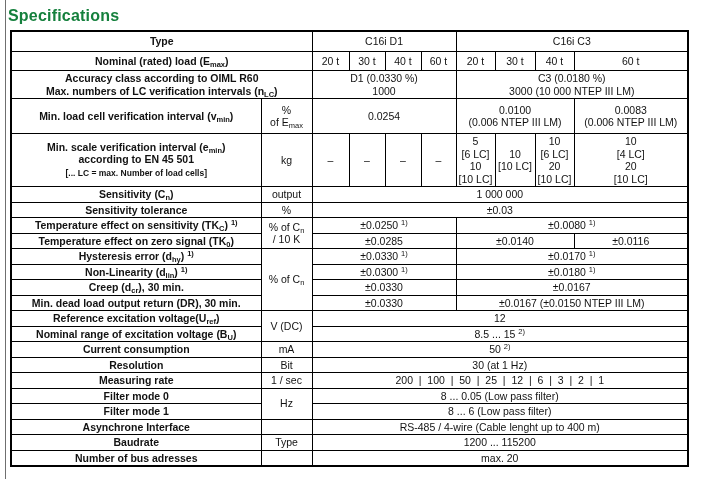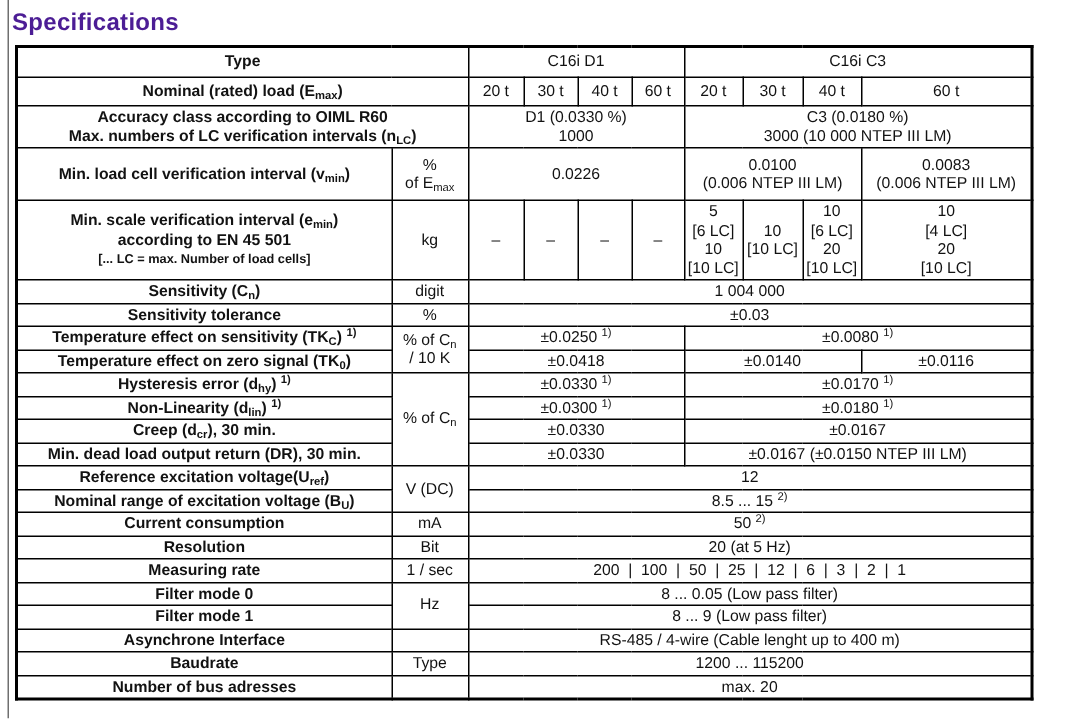--- a/index.html
+++ b/index.html
@@ -2,21 +2,21 @@
 <html><head>
 <meta charset="utf-8">
 <style>
   html,body{margin:0;padding:0;}
   body{
     width:719px;height:479px;background:#ffffff;position:relative;
     font-family:"Liberation Sans", sans-serif;color:#121212;overflow:hidden;
   }
   .page-edge{position:absolute;left:5px;top:0;width:1px;height:479px;background:#6f6f6f;}
   .title{
-    font-size:16px;font-weight:bold;margin:7px 0 5px 8px;letter-spacing:.2px;color:#4c1d95;
+    font-size:16px;font-weight:bold;margin:7px 0 5px 8px;letter-spacing:.2px;color:#15803d;
   }
   table.spec{
     border-collapse:collapse;table-layout:fixed;margin-left:10px;width:542px;
     border:2px solid #000;
   }
   table.spec td{
     border:1px solid #000;font-size:10.5px;line-height:12.5px;text-align:center;
     vertical-align:middle;padding:1px 2px;color:#121212;word-wrap:break-word;
   }
   td.lbl{text-align:left;font-weight:bold;padding-left:8px;padding-right:4px;}
@@ -67,55 +67,55 @@
         <td>60 t</td>
       </tr>
       <tr>
         <td colspan="2" class="lbl">Accuracy class according to OIML R60<br>Max. numbers of LC verification intervals (n<sub>LC</sub>)</td>
         <td colspan="4">D1 (0.0330 %)<br>1000</td>
         <td colspan="4">C3 (0.0180 %)<br>3000 (10 000 NTEP III LM)</td>
       </tr>
       <tr class="r-vmin">
         <td class="lbl">Min. load cell verification interval (v<sub>min</sub>)</td>
         <td class="unit">%<br>of E<sub>max</sub></td>
-        <td colspan="4">0.0226</td>
+        <td colspan="4">0.0254</td>
         <td colspan="3">0.0100<br>(0.006 NTEP III LM)</td>
         <td>0.0083<br>(0.006 NTEP III LM)</td>
       </tr>
       <tr>
         <td class="lbl">Min. scale verification interval (e<sub>min</sub>)<br>according to EN 45 501<br><span class="small">[... LC = max. Number of load cells]</span></td>
         <td class="unit">kg</td>
         <td>–</td>
         <td>–</td>
         <td>–</td>
         <td>–</td>
         <td>5<br>[6 LC]<br>10<br>[10 LC]</td>
         <td>10<br>[10 LC]</td>
         <td>10<br>[6 LC]<br>20<br>[10 LC]</td>
         <td>10<br>[4 LC]<br>20<br>[10 LC]</td>
       </tr>
       <tr>
         <td class="lbl">Sensitivity (C<sub>n</sub>)</td>
-        <td class="unit">digit</td>
-        <td colspan="8">1 004 000</td>
+        <td class="unit">output</td>
+        <td colspan="8">1 000 000</td>
       </tr>
       <tr>
         <td class="lbl">Sensitivity tolerance</td>
         <td class="unit">%</td>
         <td colspan="8">±0.03</td>
       </tr>
       <tr>
         <td class="lbl">Temperature effect on sensitivity (TK<sub>C</sub>) <sup>1)</sup></td>
         <td rowspan="2" class="unit">% of C<sub>n</sub><br>/ 10 K</td>
         <td colspan="4">±0.0250 <sup>1)</sup></td>
         <td colspan="4">±0.0080 <sup>1)</sup></td>
       </tr>
       <tr>
         <td class="lbl">Temperature effect on zero signal (TK<sub>0</sub>)</td>
-        <td colspan="4">±0.0418</td>
+        <td colspan="4">±0.0285</td>
         <td colspan="3">±0.0140</td>
         <td>±0.0116</td>
       </tr>
       <tr>
         <td class="lbl">Hysteresis error (d<sub>hy</sub>) <sup>1)</sup></td>
         <td rowspan="4" class="unit">% of C<sub>n</sub></td>
         <td colspan="4">±0.0330 <sup>1)</sup></td>
         <td colspan="4">±0.0170 <sup>1)</sup></td>
       </tr>
       <tr>
@@ -143,35 +143,35 @@
         <td colspan="8">8.5 ... 15 <sup>2)</sup></td>
       </tr>
       <tr>
         <td class="lbl">Current consumption</td>
         <td class="unit">mA</td>
         <td colspan="8">50 <sup>2)</sup></td>
       </tr>
       <tr>
         <td class="lbl">Resolution</td>
         <td class="unit">Bit</td>
-        <td colspan="8">20 (at 5 Hz)</td>
+        <td colspan="8">30 (at 1 Hz)</td>
       </tr>
       <tr>
         <td class="lbl">Measuring rate</td>
         <td class="unit">1 / sec</td>
         <td colspan="8">200&nbsp;&nbsp;|&nbsp;&nbsp;100&nbsp;&nbsp;|&nbsp;&nbsp;50&nbsp;&nbsp;|&nbsp;&nbsp;25&nbsp;&nbsp;|&nbsp;&nbsp;12&nbsp;&nbsp;|&nbsp;&nbsp;6&nbsp;&nbsp;|&nbsp;&nbsp;3&nbsp;&nbsp;|&nbsp;&nbsp;2&nbsp;&nbsp;|&nbsp;&nbsp;1</td>
       </tr>
       <tr>
         <td class="lbl">Filter mode 0</td>
         <td rowspan="2" class="unit">Hz</td>
         <td colspan="8">8 ... 0.05 (Low pass filter)</td>
       </tr>
       <tr>
         <td class="lbl">Filter mode 1</td>
-        <td colspan="8">8 ... 9 (Low pass filter)</td>
+        <td colspan="8">8 ... 6 (Low pass filter)</td>
       </tr>
       <tr>
         <td class="lbl">Asynchrone Interface</td>
         <td class="unit"></td>
         <td colspan="8">RS-485 / 4-wire (Cable lenght up to 400 m)</td>
       </tr>
       <tr>
         <td class="lbl">Baudrate</td>
         <td class="unit">Type</td>
         <td colspan="8">1200 ... 115200</td>

